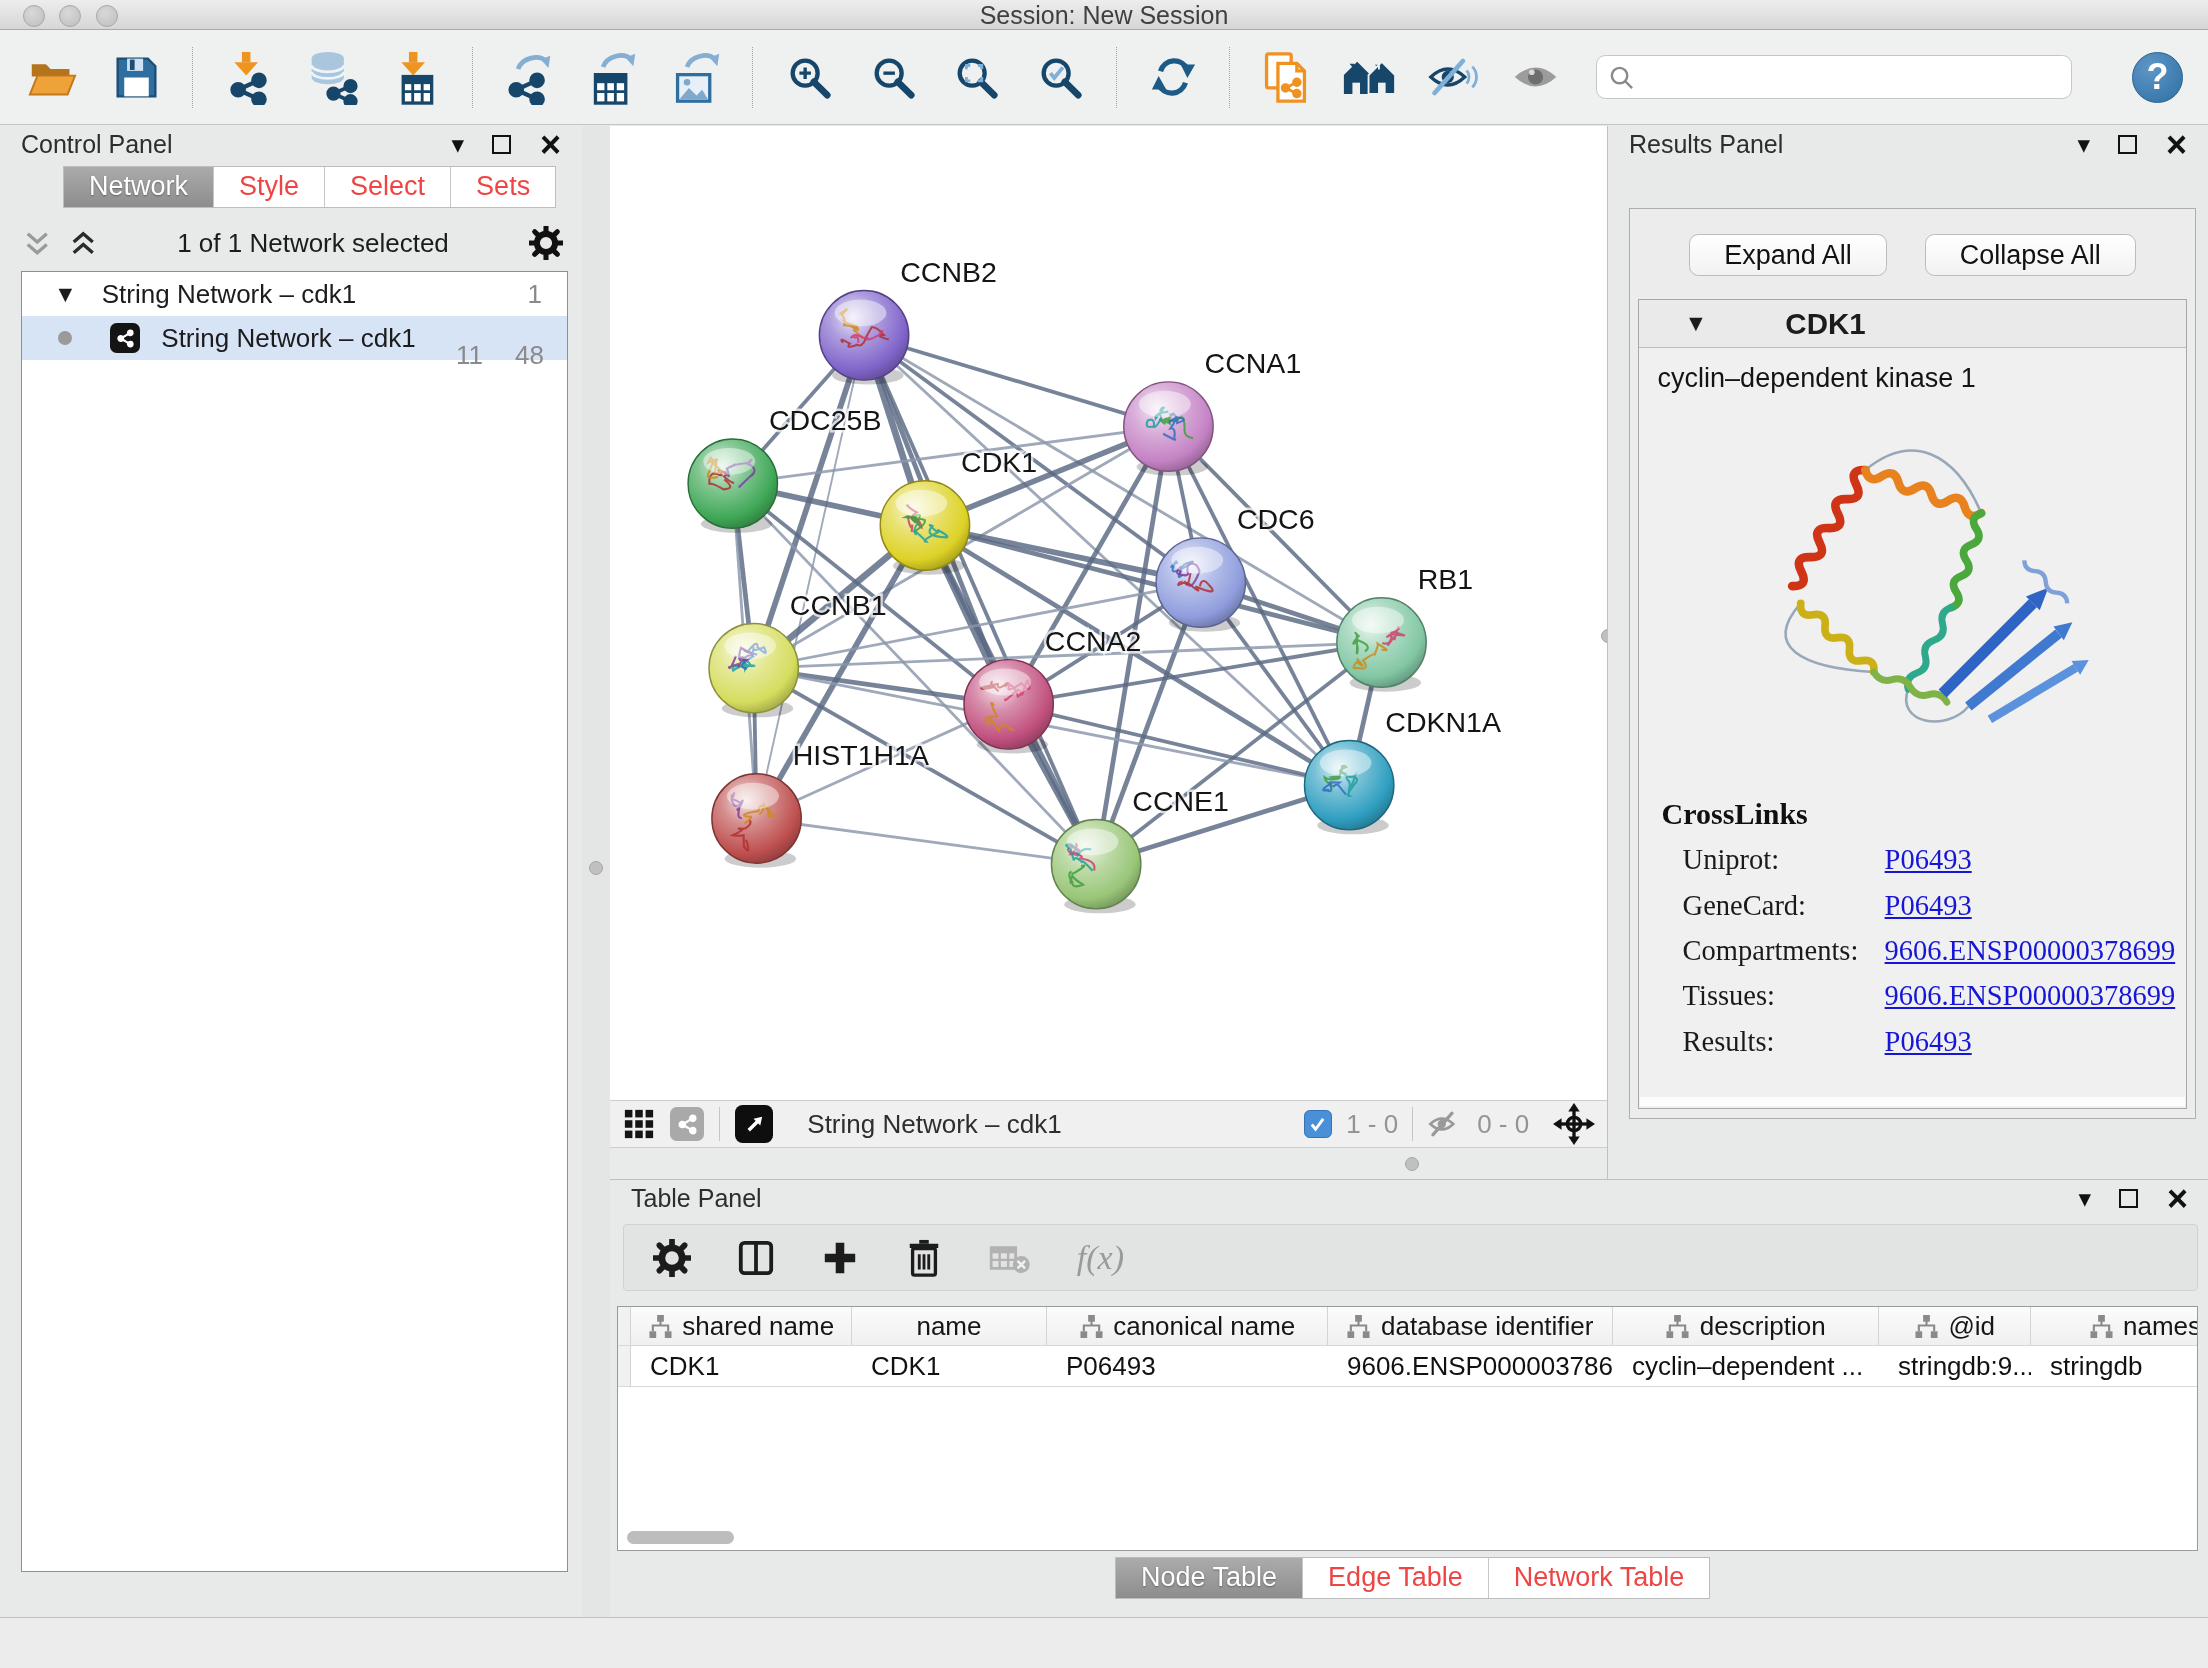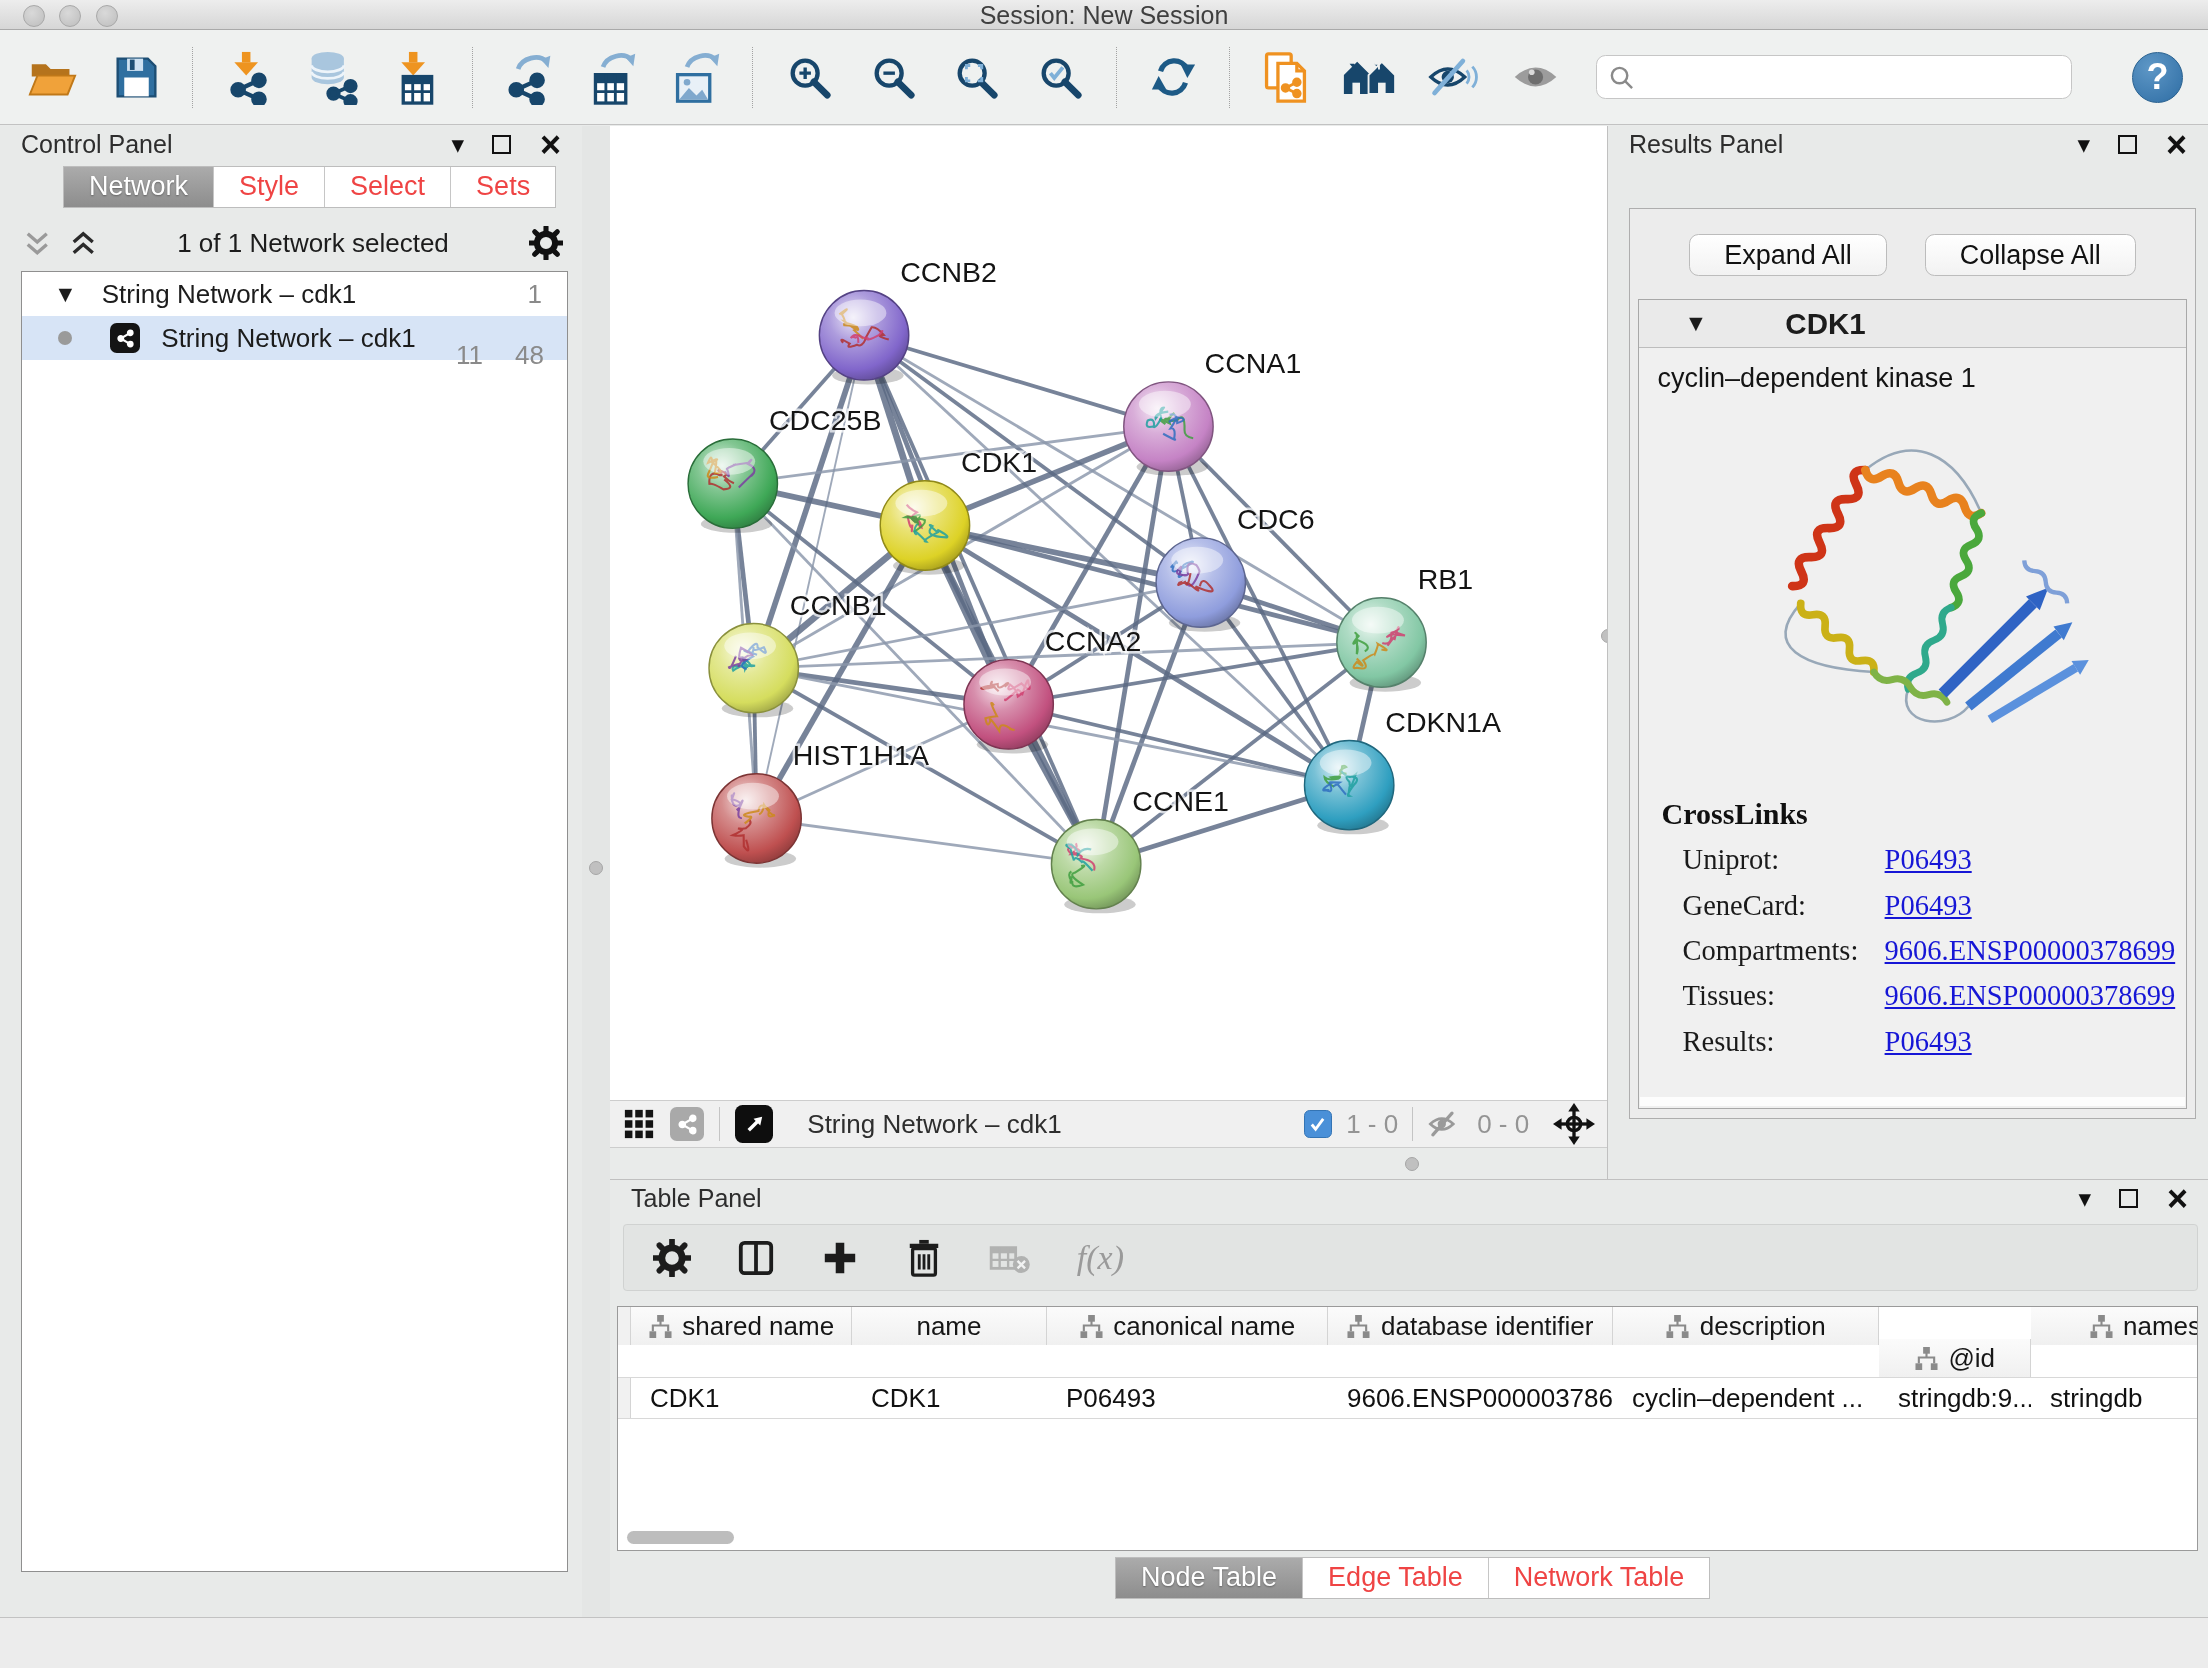--- a/index.html
+++ b/index.html
@@ -814,21 +814,21 @@
           </div>
           <div class="th-cell" style="width: 266px;">
             <svg width="25" height="23" viewBox="0 0 26 24">
               <path d="M13 5 v6 M5 17 v-6 h16 v6" stroke="#8a8a8a" stroke-width="2.2" fill="none"></path>
               <rect x="9.5" y="0" width="7" height="7" fill="#8a8a8a"></rect>
               <rect x="1.5" y="17" width="7" height="7" fill="#8a8a8a"></rect>
               <rect x="17.5" y="17" width="7" height="7" fill="#8a8a8a"></rect>
             </svg>
             <span>description</span>
           </div>
-          <div class="th-cell" style="width: 152px; margin-top: 32px;">
+          <div class="th-cell" style="width: 152px;">
             <svg width="25" height="23" viewBox="0 0 26 24">
               <path d="M13 5 v6 M5 17 v-6 h16 v6" stroke="#8a8a8a" stroke-width="2.2" fill="none"></path>
               <rect x="9.5" y="0" width="7" height="7" fill="#8a8a8a"></rect>
               <rect x="1.5" y="17" width="7" height="7" fill="#8a8a8a"></rect>
               <rect x="17.5" y="17" width="7" height="7" fill="#8a8a8a"></rect>
             </svg>
             <span>@id</span>
           </div>
           <div class="th-cell" style="width: 285px;">
             <svg width="25" height="23" viewBox="0 0 26 24">

